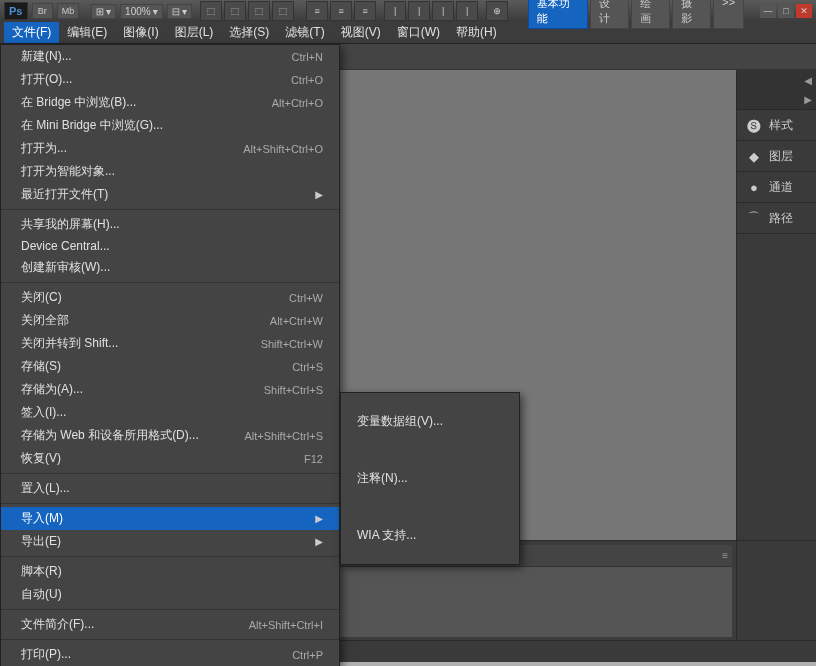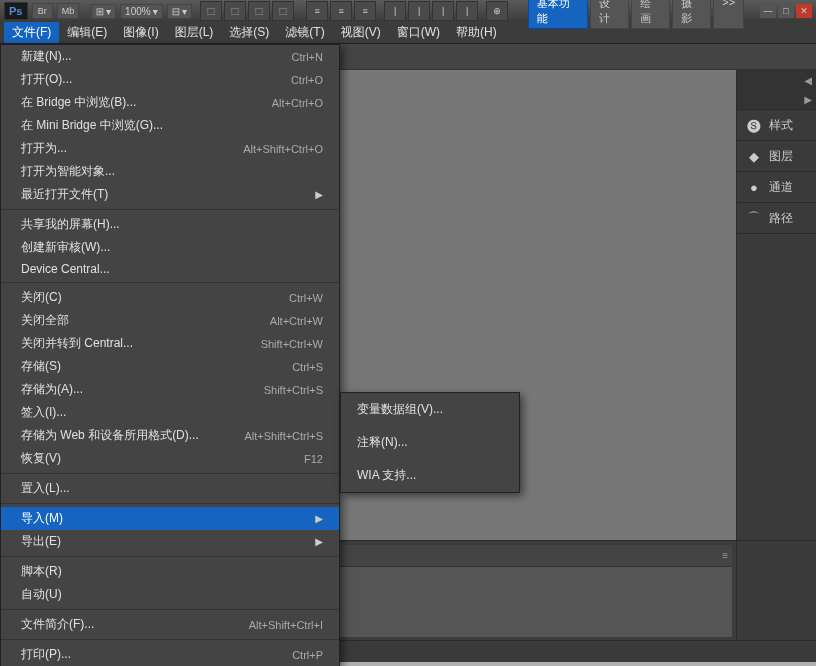--- a/index.html
+++ b/index.html
@@ -299,21 +299,21 @@
       left: 340px;
       width: 180px;
       background: #444;
       border: 1px solid #222;
       box-shadow: 3px 3px 8px rgba(0,0,0,0.5);
       z-index: 210;
     }
     .submenu-row {
       display: flex;
       align-items: center;
-      padding: 8px 16px;
+      padding: 20px 16px;
       color: #e0e0e0;
       font-size: 12px;
       cursor: pointer;
       white-space: nowrap;
     }
     .submenu-row.highlighted { background: #1565c0; color: #fff; }
   </style>
 </head>
 <body>
 
@@ -517,36 +517,36 @@
   </div>
   <div class="menu-row has-sub">
     <span>最近打开文件(T)</span>
     <span class="arrow">▶</span>
   </div>
   <div class="menu-row separator"></div>
   <div class="menu-row">
     <span>共享我的屏幕(H)...</span>
   </div>
   <div class="menu-row">
+    <span>Device Central...</span>
+  </div>
+  <div class="menu-row">
     <span>创建新审核(W)...</span>
-  </div>
-  <div class="menu-row">
-    <span>Device Central...</span>
   </div>
   <div class="menu-row separator"></div>
   <div class="menu-row">
     <span>关闭(C)</span>
     <span class="shortcut">Ctrl+W</span>
   </div>
   <div class="menu-row">
     <span>关闭全部</span>
     <span class="shortcut">Alt+Ctrl+W</span>
   </div>
   <div class="menu-row">
-    <span>关闭并转到 Central...</span>
+    <span>关闭并转到 Shift...</span>
     <span class="shortcut">Shift+Ctrl+W</span>
   </div>
   <div class="menu-row">
     <span>存储(S)</span>
     <span class="shortcut">Ctrl+S</span>
   </div>
   <div class="menu-row">
     <span>存储为(A)...</span>
     <span class="shortcut">Shift+Ctrl+S</span>
   </div>

